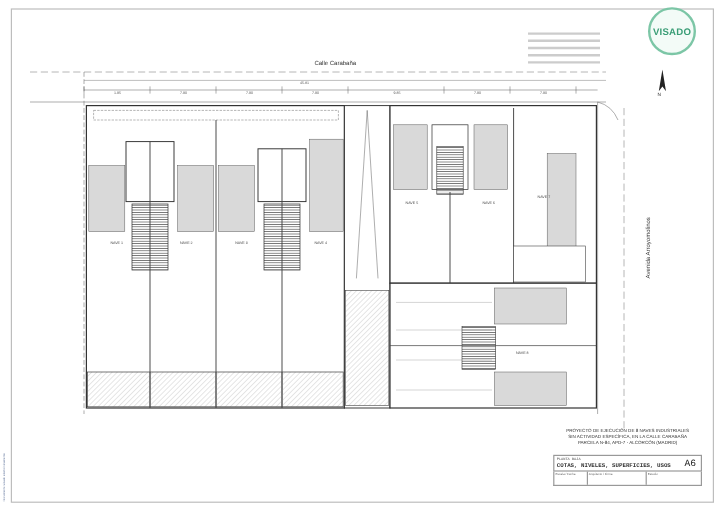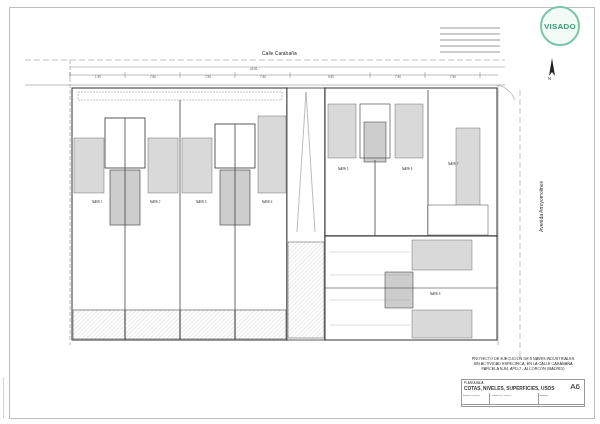--- a/index.html
+++ b/index.html
@@ -8,21 +8,21 @@
   .frame { position:absolute; left:9px; top:7px; width:586px; height:412px; border:1px solid #bdbdbd; box-sizing:border-box; }
   .abs { position:absolute; }
   .street-label { position:absolute; font-size:5px; color:#333; white-space:nowrap; }
   .avenue-label { position:absolute; font-size:5px; color:#333; white-space:nowrap; transform:rotate(-90deg); transform-origin:left top; }
   .stamp { position:absolute; left:540px; top:6px; width:40px; height:40px; border-radius:50%; border:2px solid #7cc6a6; box-sizing:border-box; background:#f3fbf7; display:flex; align-items:center; justify-content:center; }
   .stamp span { font-size:8px; font-weight:bold; color:#3a9d76; letter-spacing:0.2px; }
   .north { position:absolute; left:547px; top:58px; width:10px; height:22px; }
   .north-letter { position:absolute; left:548px; top:76px; font-size:4px; color:#333; }
   .tb { position:absolute; left:453px; top:357px; width:140px; height:60px; }
   .tb-title { position:absolute; left:0; top:0; width:140px; font-size:3.8px; color:#333; text-align:center; line-height:5px; white-space:pre-line; }
-  .tb-box { position:absolute; left:8px; top:22px; width:124px; height:28px; border:1px solid #999; box-sizing:border-box; }
+  .tb-box { position:absolute; left:8px; top:22px; width:124px; height:14px; border:1px solid #999; box-sizing:border-box;font-family:Liberation Mono, monospace; }
   .tb-sub { position:absolute; left:2px; top:1px; font-size:3px; color:#444; }
   .tb-name { position:absolute; left:2px; top:6px; font-size:4.8px; font-weight:bold; color:#333; white-space:nowrap; }
   .tb-code { position:absolute; right:4px; top:2px; font-size:8px; color:#222; }
   .tb-row { position:absolute; left:8px; top:36px; width:124px; height:12px; border:1px solid #999; border-top:none; box-sizing:border-box; display:flex; }
   .tb-cell { border-right:1px solid #999; box-sizing:border-box; font-size:2.5px; color:#666; padding:1px; }
   .tb-cell:last-child { border-right:none; }
   .side-text { position:absolute; left:2px; top:300px; width:6px; height:118px; font-size:2.5px; color:#78a; writing-mode:vertical-rl; transform:rotate(180deg); overflow:hidden; }
   svg text { font-family:"Liberation Sans", sans-serif; }
 </style>
 </head>

